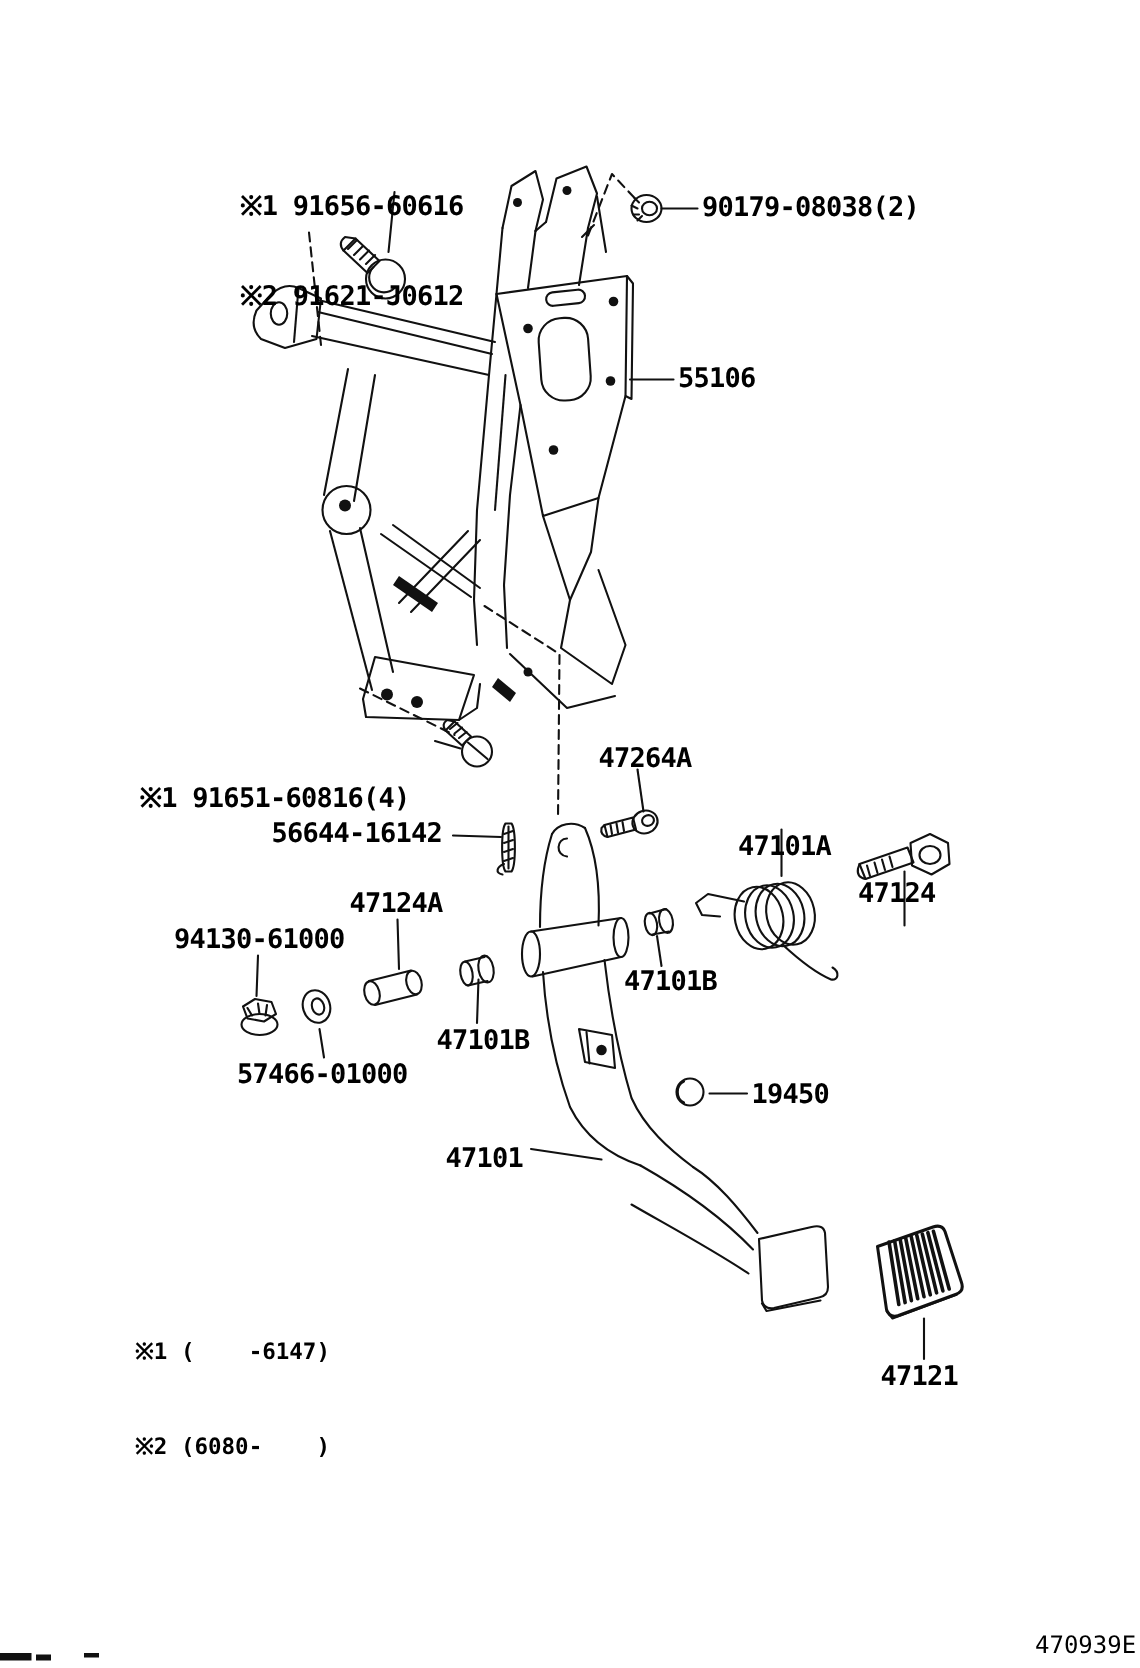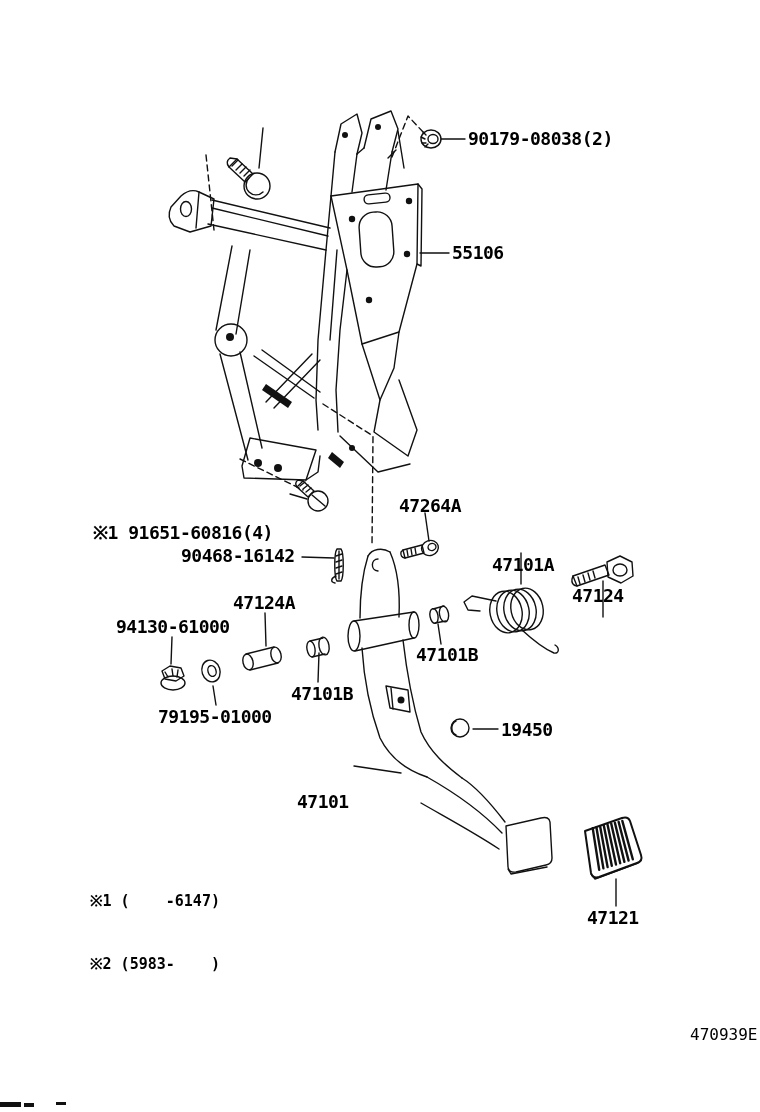--- a/index.html
+++ b/index.html
@@ -232,53 +232,57 @@
       <path d="M591,874 L595,879 L638,863"></path>
     </g>
 
     <g stroke="none" fill="#111">
       <rect x="0" y="1102" width="21" height="5"></rect>
       <rect x="24" y="1103" width="10" height="4"></rect>
       <rect x="56" y="1102" width="10" height="3"></rect>
     </g>
   </svg>
 
+  <div class="label" style="left:160px;top:88px;">
+    <span class="ln">※1 91656-60616</span>
+    <span class="ln">※2 91621-J0612</span>
+  </div>
 
   <div class="label" style="left:468px;top:129px;">90179-08038(2)</div>
 
   <div class="label" style="left:452px;top:243px;">55106</div>
 
   <div class="label" style="left:93px;top:483px;">
     <span class="ln">※1 91651-60816(4)</span>
   </div>
 
   <div class="label" style="left:399px;top:496px;">47264A</div>
 
-  <div class="label" style="left:181px;top:546px;">90468-16142</div>
+  <div class="label" style="left:181px;top:546px;">56644-16142</div>
 
   <div class="label" style="left:492px;top:555px;">47101A</div>
 
   <div class="label" style="left:233px;top:593px;">47124A</div>
 
   <div class="label" style="left:116px;top:617px;">94130-61000</div>
 
   <div class="label" style="left:572px;top:586px;">47124</div>
 
   <div class="label" style="left:416px;top:645px;">47101B</div>
 
   <div class="label" style="left:291px;top:684px;">47101B</div>
 
-  <div class="label" style="left:158px;top:707px;">79195-01000</div>
+  <div class="label" style="left:158px;top:707px;">57466-01000</div>
 
   <div class="label" style="left:501px;top:720px;">19450</div>
 
-  <div class="label" style="left:297px;top:792px;">47101</div>
+  <div class="label" style="left:297px;top:763px;">47101</div>
 
   <div class="label" style="left:587px;top:908px;">47121</div>
 
   <div class="label small" style="left:90px;top:849px;">
     <span class="ln">※1 (    -6147)</span>
-    <span class="ln">※2 (5983-    )</span>
+    <span class="ln">※2 (6080-    )</span>
   </div>
 
-  <div class="label code" style="left:690px;top:1025px;">470939E</div>
+  <div class="label code" style="left:690px;top:1087px;">470939E</div>
 
 </div>
 
 </body></html>

